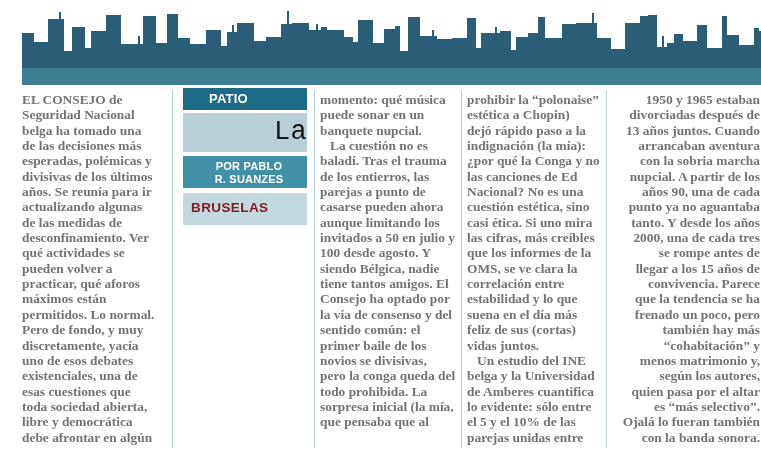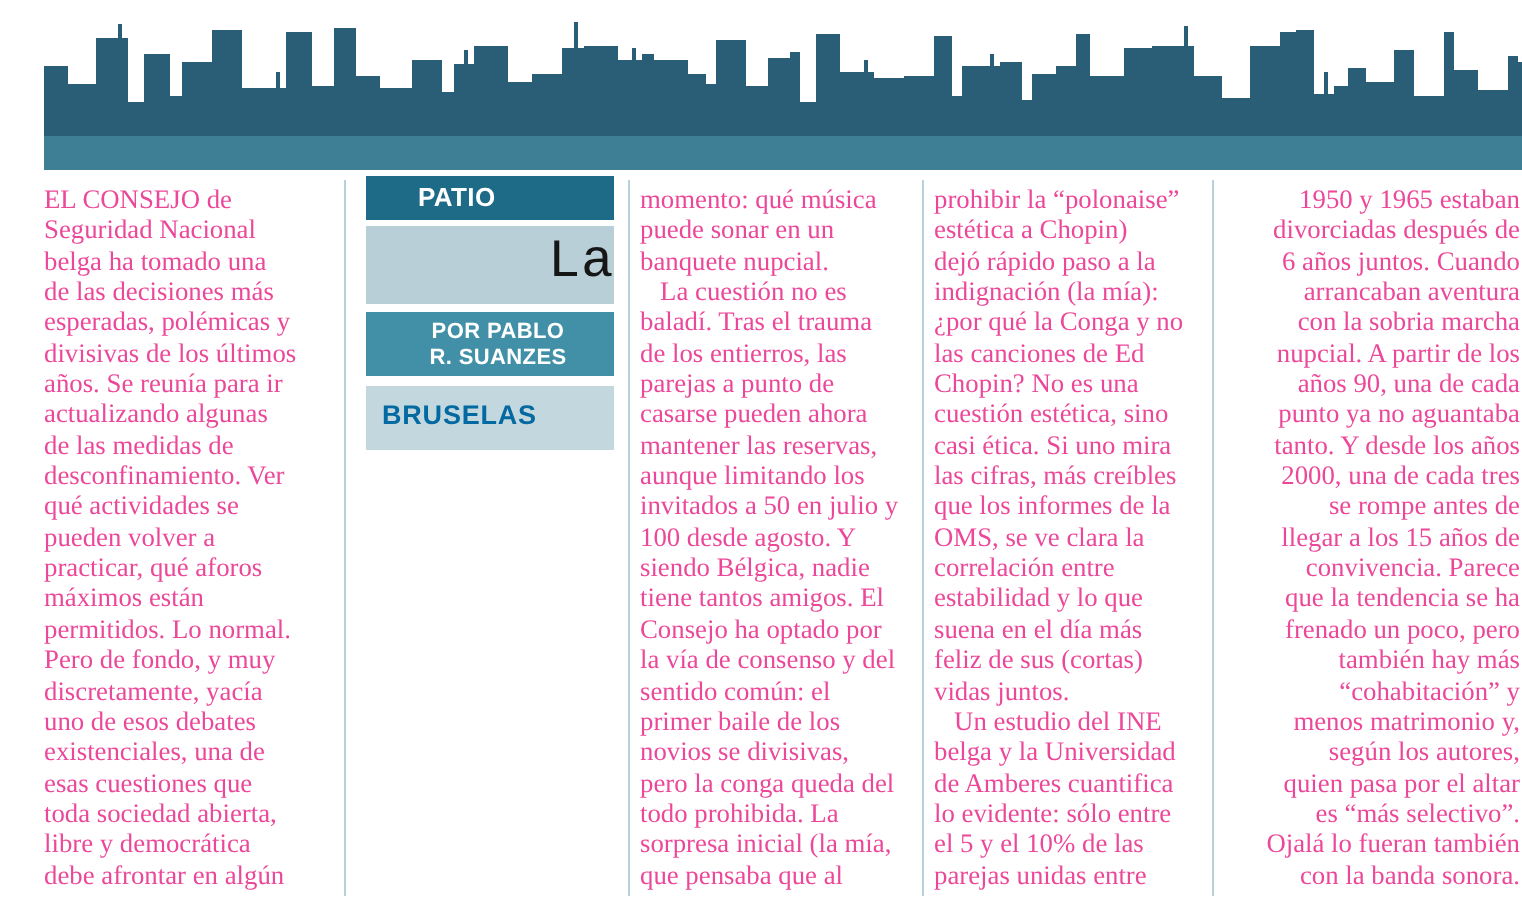--- a/index.html
+++ b/index.html
@@ -14,21 +14,21 @@
   
   .vrule{position:absolute;top:90px;height:358px;width:1px;background:#b7d1da;}
   .vrule.r1{left:172px;}
   .vrule.r2{left:314px;}
   .vrule.r3{left:461px;}
   .vrule.r4{left:606px;}
 
   
   .col{
     position:absolute;top:92px;
-    font-size:13.4px;line-height:15.35px;font-weight:400;color:#ec4899;
+    font-size:13.4px;line-height:15.35px;font-weight:700;color:#737373;
   }
   .col .line{white-space:pre;}
   .col1{left:22px;width:150px;}
   .col2{left:320px;width:140px;}
   .col3{left:467px;width:140px;}
   .col4{left:612px;width:148px;text-align:right;}
 
   
   .hdr-band{position:absolute;left:183px;width:124px;box-sizing:border-box;}
   .kicker{
@@ -40,21 +40,21 @@
     top:113px;height:39px;background:#b9cfd8;color:#161616;
     font-family:Liberation Mono, monospace;font-size:27px;line-height:39px;
     padding-left:7px;letter-spacing:.3px;text-align:right;
   }
   .byline{
     top:156px;height:32px;background:#4190a7;color:#ffffff;
     font-family:"Liberation Sans",sans-serif;font-weight:700;font-size:11px;
     line-height:13px;padding:4px 0 0 8px;letter-spacing:.2px;text-align:center;
   }
   .dateline{
-    top:193px;height:32px;background:#c3d7de;color:#0369a1;
+    top:193px;height:32px;background:#c3d7de;color:#7f1d1d;
     font-family:"Liberation Sans",sans-serif;font-weight:700;font-size:13.5px;
     line-height:30px;padding-left:8px;letter-spacing:.4px;
   }
 </style>
 </head>
 <body>
 
 <svg class="skyline-svg" viewBox="0 0 739 60" preserveAspectRatio="none" aria-hidden="true">
   <path fill="#2a5e76" d="M0,60 L0,44 V25 h12 V34 h14 V11 h11 V4 h2 V11 h3 V43 h8 V19 h13 V40 h6 V23 h15 V7 h15 V36 h17 V28 h2 V36 h3 V8 h13 V35 h11 V6 h11 V30 h12 V36 h16 V22 h15 V38 h6 V24 h5 V17 h2 V24 h3 V15 h17 V33 h12 V29 h15 V16 h6 V3 h2 V16 h3 V15 h17 V22 h7 V16 h2 V22 h3 V19 h6 V22 h17 V29 h9 V34 h5 V12 h15 V35 h11 V21 h11 V18 h5 V43 h8 V9 h12 V28 h12 V22 h2 V28 h3 V31 h15 V30 h15 V10 h9 V40 h5 V25 h14 V19 h2 V25 h3 V23 h11 V42 h5 V29 h12 V25 h10 V9 h7 V30 h17 V16 h14 V15 h16 V5 h2 V15 h3 V30 h14 V41 h14 V15 h5 V15 h10 V8 h8 V7 h9 V39 h5 V28 h2 V39 h3 V35 h7 V26 h9 V33 h14 V17 h10 V40 h15 V8 h5 V27 h12 V37 h15 V20 h5 V23 h5 V44 L739,44 V60 Z"></path>
 </svg>
@@ -92,21 +92,20 @@
   </div>
 <div class="col col2">
     <div class="line">momento: qué música</div>
     <div class="line">puede sonar en un</div>
     <div class="line">banquete nupcial.</div>
     <div class="line">   La cuestión no es</div>
     <div class="line">baladí. Tras el trauma</div>
     <div class="line">de los entierros, las</div>
     <div class="line">parejas a punto de</div>
     <div class="line">casarse pueden ahora</div>
-    <div class="line">mantener las reservas,</div>
     <div class="line">aunque limitando los</div>
     <div class="line">invitados a 50 en julio y</div>
     <div class="line">100 desde agosto. Y</div>
     <div class="line">siendo Bélgica, nadie</div>
     <div class="line">tiene tantos amigos. El</div>
     <div class="line">Consejo ha optado por</div>
     <div class="line">la vía de consenso y del</div>
     <div class="line">sentido común: el</div>
     <div class="line">primer baile de los</div>
     <div class="line">novios se divisivas,</div>
@@ -115,42 +114,42 @@
     <div class="line">sorpresa inicial (la mía,</div>
     <div class="line">que pensaba que al</div>
   </div>
 <div class="col col3">
     <div class="line">prohibir la “polonaise”</div>
     <div class="line">estética a Chopin)</div>
     <div class="line">dejó rápido paso a la</div>
     <div class="line">indignación (la mía):</div>
     <div class="line">¿por qué la Conga y no</div>
     <div class="line">las canciones de Ed</div>
-    <div class="line">Chopin? No es una</div>
+    <div class="line">Nacional? No es una</div>
     <div class="line">cuestión estética, sino</div>
     <div class="line">casi ética. Si uno mira</div>
     <div class="line">las cifras, más creíbles</div>
     <div class="line">que los informes de la</div>
     <div class="line">OMS, se ve clara la</div>
     <div class="line">correlación entre</div>
     <div class="line">estabilidad y lo que</div>
     <div class="line">suena en el día más</div>
     <div class="line">feliz de sus (cortas)</div>
     <div class="line">vidas juntos.</div>
     <div class="line">   Un estudio del INE</div>
     <div class="line">belga y la Universidad</div>
     <div class="line">de Amberes cuantifica</div>
     <div class="line">lo evidente: sólo entre</div>
     <div class="line">el 5 y el 10% de las</div>
     <div class="line">parejas unidas entre</div>
   </div>
 <div class="col col4">
     <div class="line">1950 y 1965 estaban</div>
     <div class="line">divorciadas después de</div>
-    <div class="line">6 años juntos. Cuando</div>
+    <div class="line">13 años juntos. Cuando</div>
     <div class="line">arrancaban aventura</div>
     <div class="line">con la sobria marcha</div>
     <div class="line">nupcial. A partir de los</div>
     <div class="line">años 90, una de cada</div>
     <div class="line">punto ya no aguantaba</div>
     <div class="line">tanto. Y desde los años</div>
     <div class="line">2000, una de cada tres</div>
     <div class="line">se rompe antes de</div>
     <div class="line">llegar a los 15 años de</div>
     <div class="line">convivencia. Parece</div>

